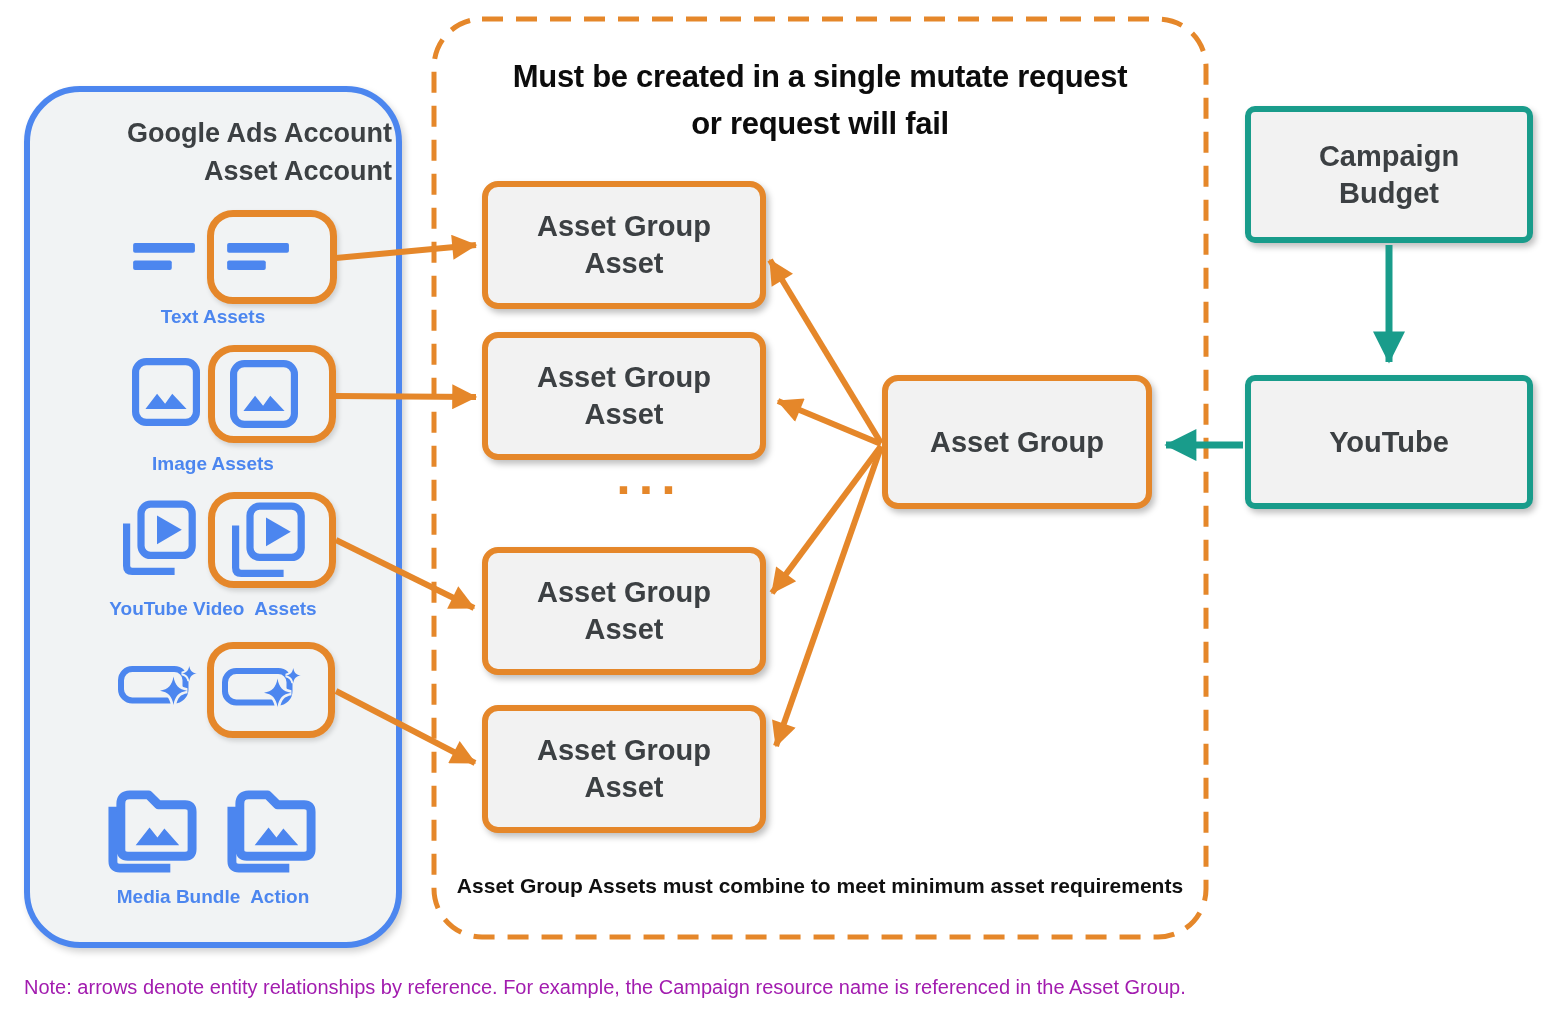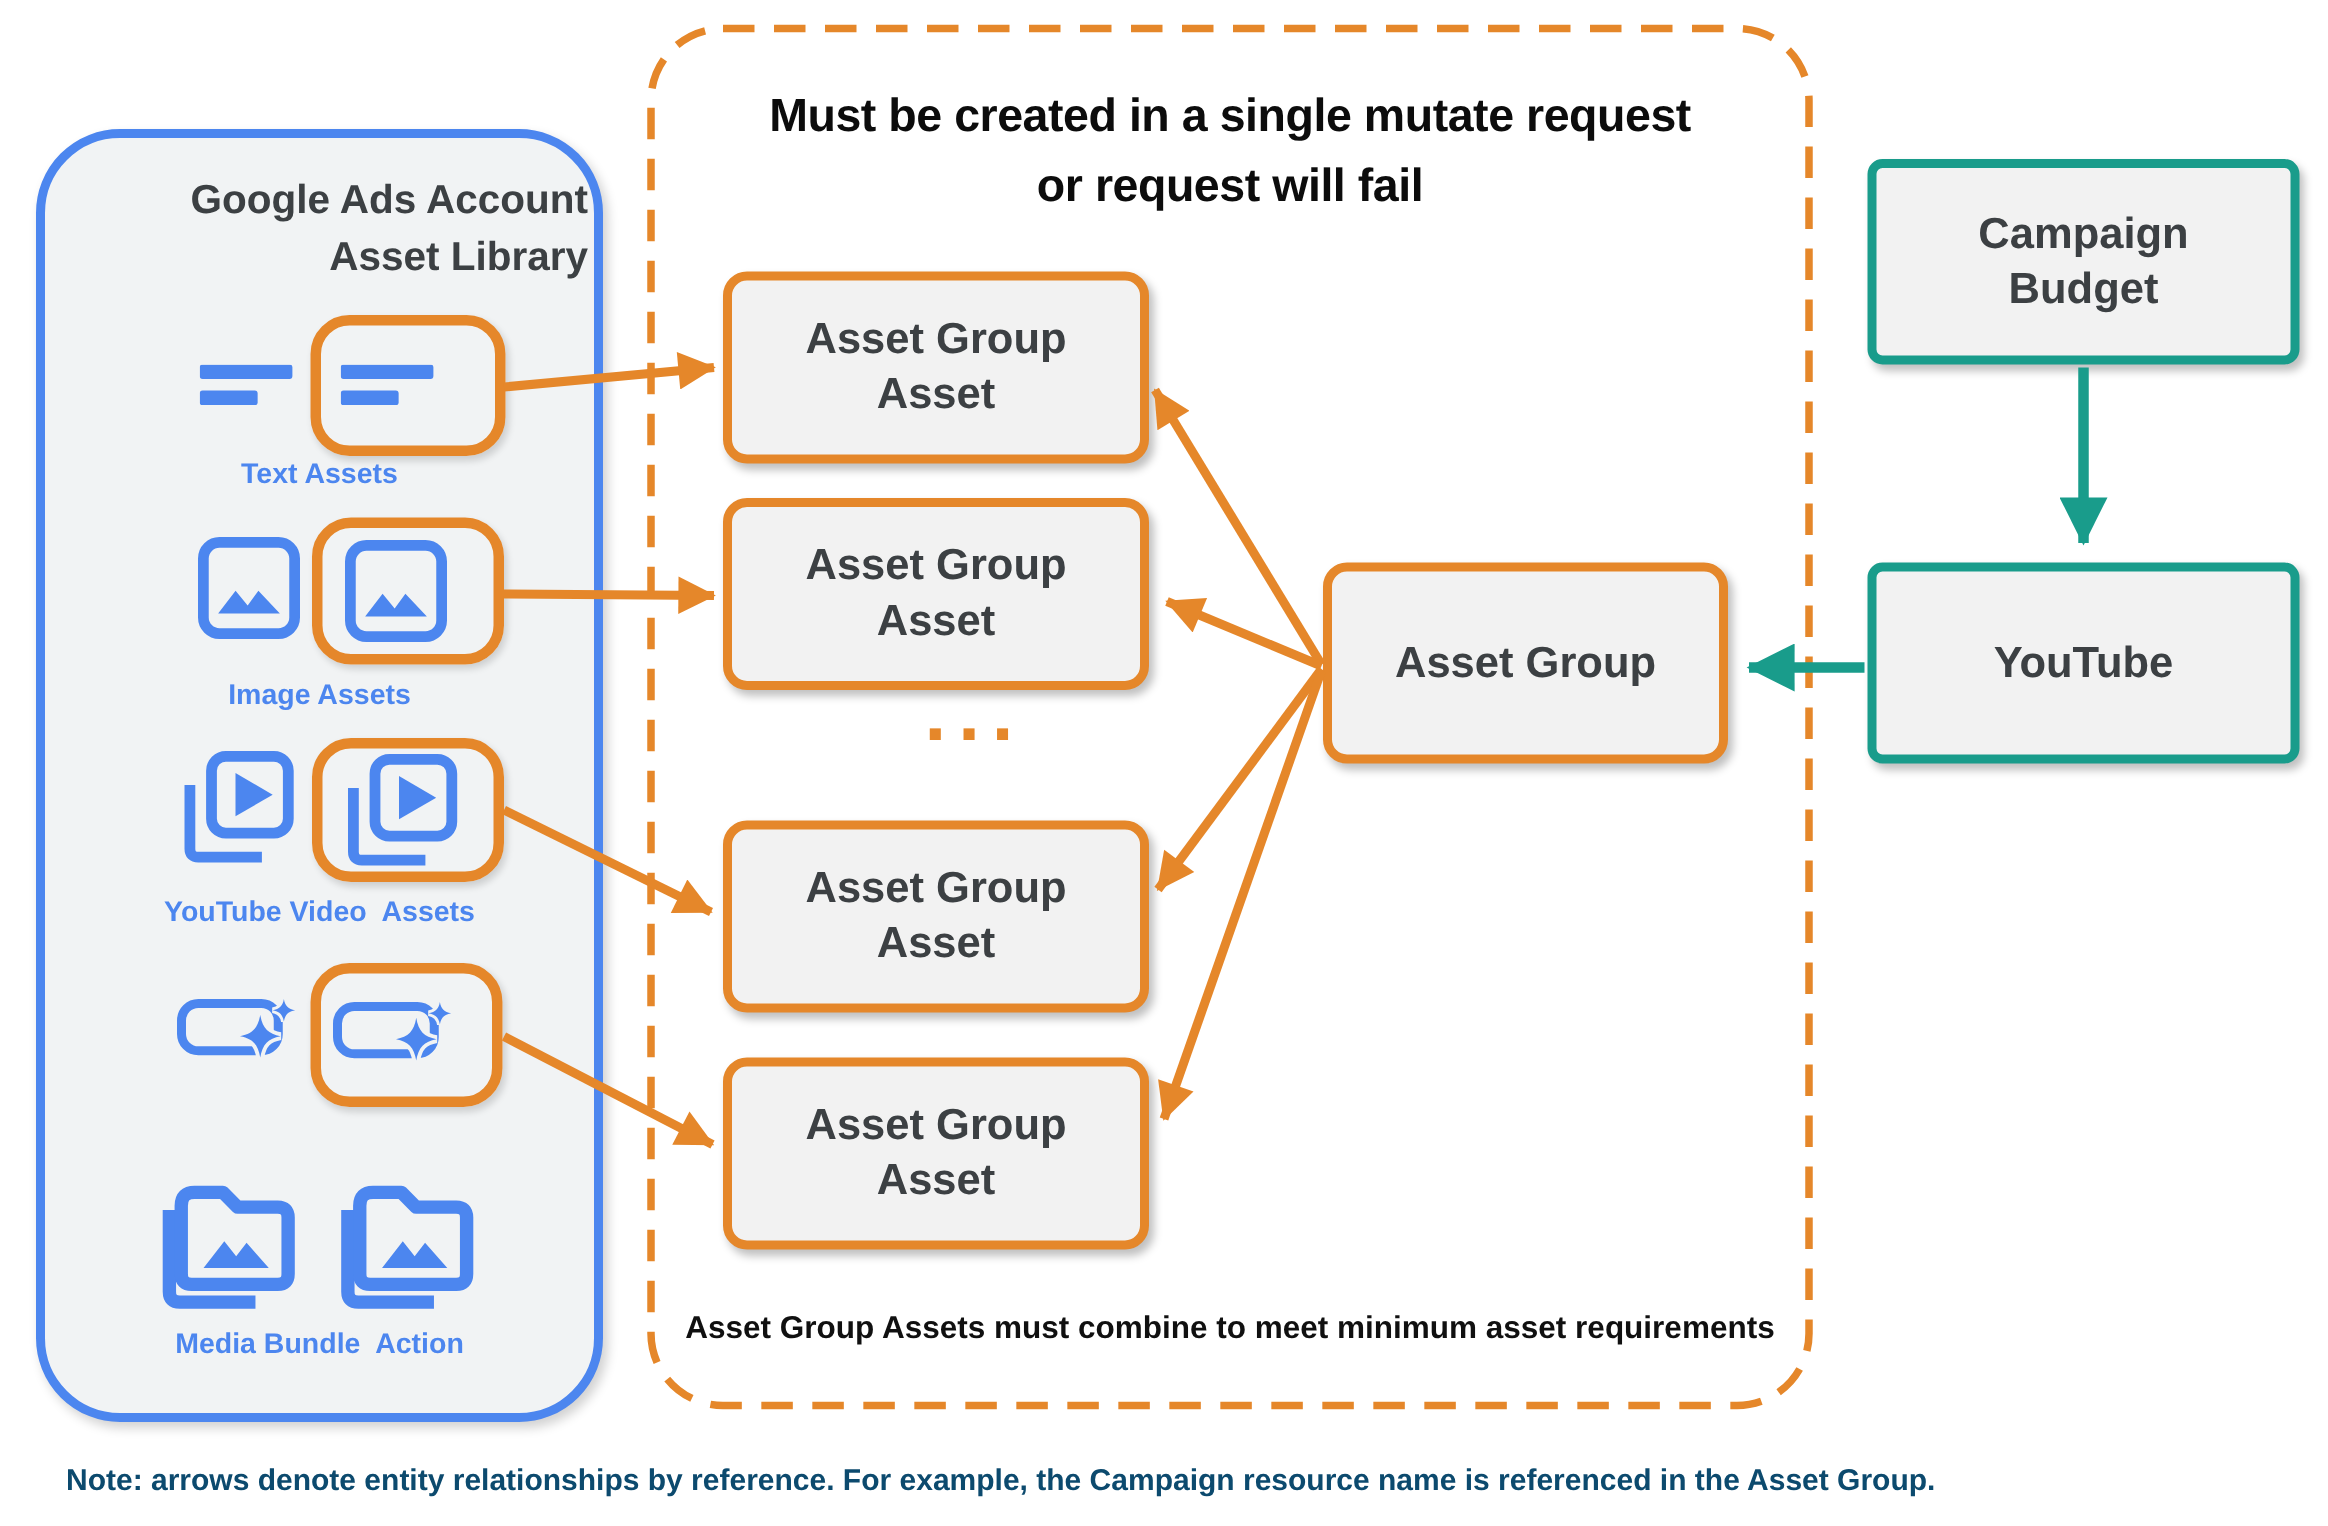--- a/index.html
+++ b/index.html
@@ -55,22 +55,22 @@
     background:var(--boxfill);display:flex;align-items:center;justify-content:center;
     text-align:center;font-weight:bold;color:var(--dark);
     font-size:29px;line-height:37px;
     box-shadow:3px 4px 6px rgba(0,0,0,.25);
   }
   .box-orange{border:6px solid var(--orange);border-radius:16px;}
   .box-teal{border:6px solid var(--teal);border-radius:10px;}
   .narrow{max-width:210px;}
 
   .note{
-    left:44px;top:976px;width:1490px;
-    font-size:20px;font-weight:bold;color:#0c4a6e;
+    left:24px;top:976px;width:1490px;
+    font-size:20px;font-weight:normal;color:#a21caf;
   }
 
   
   .dashrect{fill:none;stroke:var(--orange);stroke-width:5;stroke-dasharray:21 13;}
   .oline{stroke:var(--orange);stroke-width:6;fill:none;}
   .tline{stroke:var(--teal);stroke-width:7;fill:none;}
   .omark{fill:var(--orange);}
   .tmark{fill:var(--teal);}
 </style>
 </head>
@@ -107,21 +107,21 @@
 <div id="canvas">
 
   <svg class="layer">
     <rect class="dashrect" x="434" y="19" width="772" height="918" rx="48"></rect>
   </svg>
 
   <div class="abs panel"></div>
 
   <div class="abs panel-title">
     <div>Google Ads Account</div>
-    <div>Asset Library</div>
+    <div>Asset Account</div>
   </div>
 
   <svg class="icon" style="left:133px;top:243px;width:64px;height:28px">
       <use href="#sym-textlines"></use>
     </svg>
   <div class="abs hl" style="left:207px;top:210px;width:130px;height:94px"></div>
   <svg class="icon" style="left:227px;top:243px;width:64px;height:28px">
       <use href="#sym-textlines"></use>
     </svg>
   <div class="abs lbl" style="top:306px">Text Assets</div>

